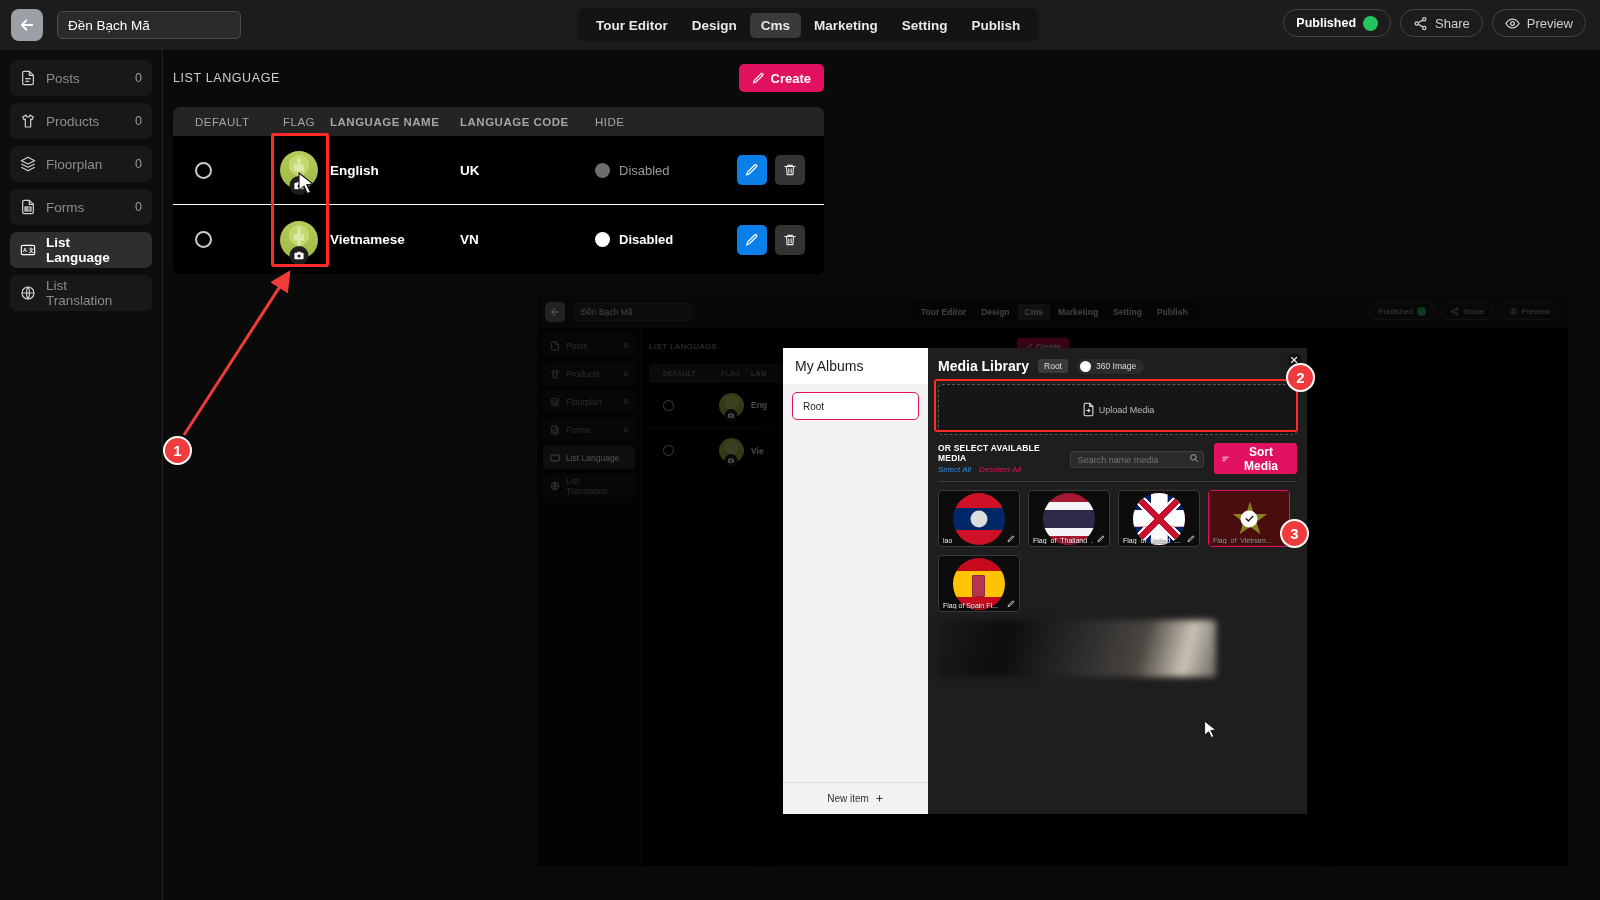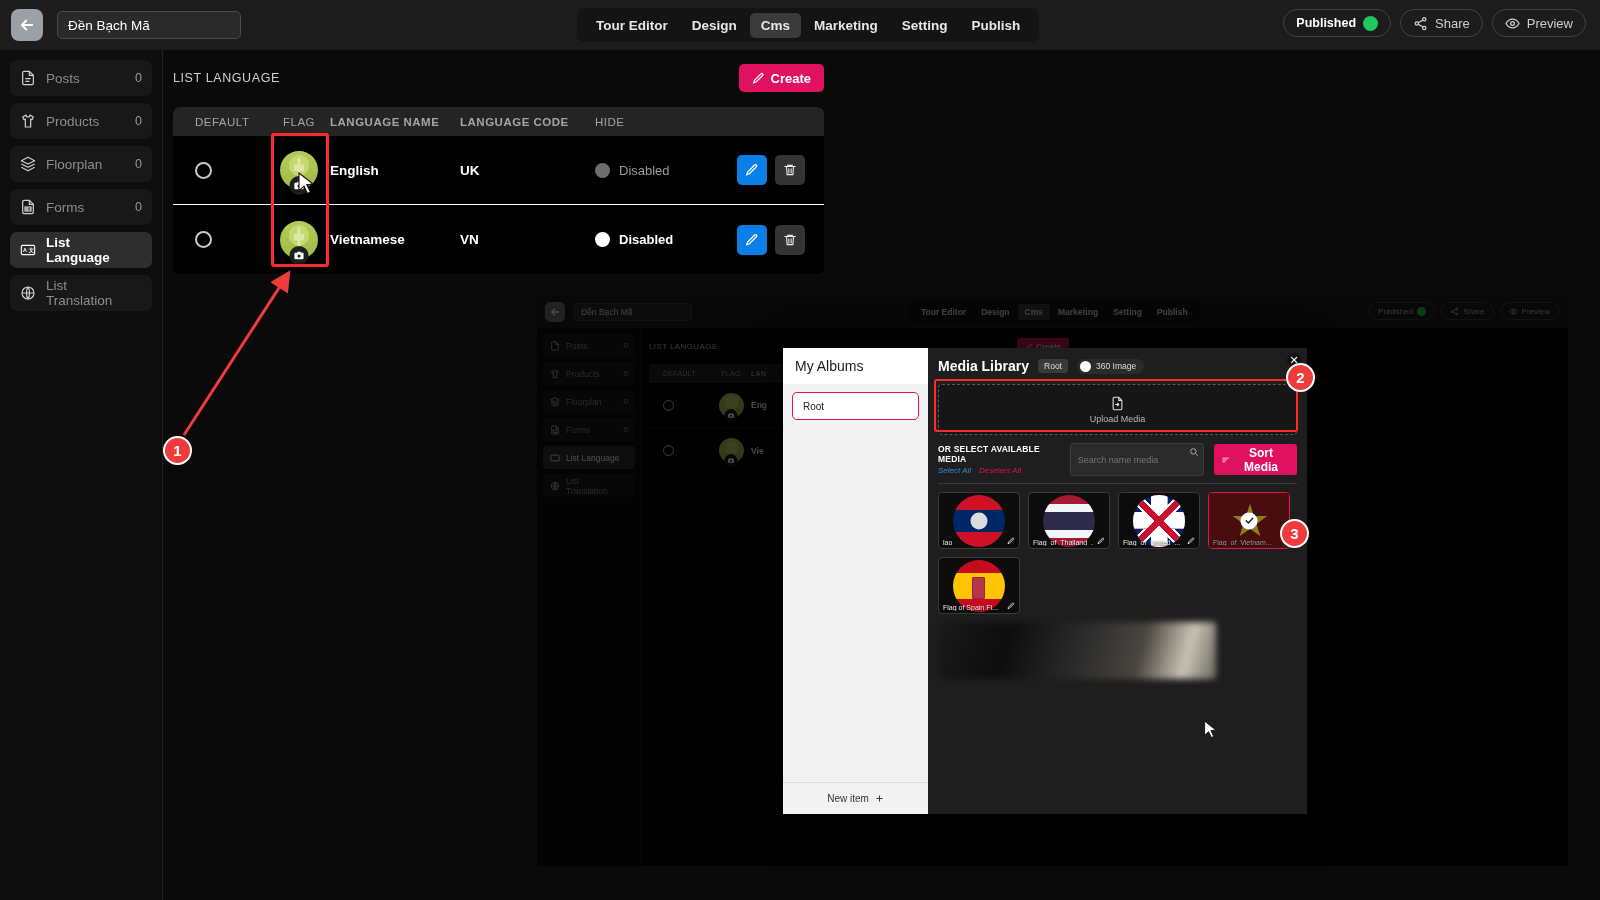--- a/index.html
+++ b/index.html
@@ -196,38 +196,38 @@
   .img360 { display:flex; align-items:center; gap:5px; background:#2b2b2b; border-radius:10px; padding:2px 8px 2px 3px; cursor:pointer; }
   .img360 .knob { width:11px; height:11px; border-radius:50%; background:#fff; }
   .img360 span { color:#ddd; font-size:8.5px; }
   .close-x {
     position:absolute; right:6px; top:5px; width:14px; height:14px; border-radius:50%;
     background:#111; color:#fff; display:flex; align-items:center; justify-content:center;
     font-size:11px; cursor:pointer; z-index:5; line-height:1;
   }
   .upload-zone {
     margin:0 10px; height:51px; border:1.5px dashed #5a5a5a; border-radius:4px;
-    background:#161616; display:flex; flex-direction:column; align-items:center;
+    background:#161616; display:flex; flex-direction:row; align-items:center;
     justify-content:center; gap:3px; cursor:pointer;
   }
   .upload-zone svg { width:15px; height:15px; }
   .upload-zone span { color:#b9b9b9; font-size:9px; }
   .annot-box-up {
     position:absolute; left:934px; top:379px; width:364px; height:53px;
     border:2px solid #ff2b2b; border-radius:3px; z-index:55; pointer-events:none;
   }
   .sel-row { display:flex; align-items:center; padding:8px 10px 0 10px; gap:10px; }
   .sel-left { display:flex; flex-direction:column; gap:2px; }
   .sel-title { color:#fff; font-size:8.5px; font-weight:700; letter-spacing:.2px; }
   .sel-links { display:flex; gap:8px;font-style:italic; }
   .sel-links a { font-size:8px; text-decoration:none; cursor:pointer; }
   .link-sel { color:#2f8ce0; } .link-desel { color:#e0115f; }
   .search-wrap { margin-left:auto; position:relative; }
   .search-inp {
-    width:134px; height:33px; background:#2b2b2b; border:1px solid #3d3d3d; border-radius:3px;
+    width:134px; height:17px; background:#2b2b2b; border:1px solid #3d3d3d; border-radius:3px;
     color:#ccc; font-size:9px; padding:0 34px 0 7px; outline:none; font-family:"Liberation Sans", sans-serif;
   }
   .search-wrap svg { position:absolute; right:5px; top:4px; width:10px; height:10px; }
   .sort-btn {
     background:#e0115f; color:#fff; border:none; border-radius:3px; height:31px;
     padding:8px 8px; font-size:12px; font-weight:600; cursor:pointer; display:flex;
     align-items:center; gap:4px; font-family:"Liberation Sans", sans-serif;
   }
   .sort-btn svg { width:8px; height:8px; }
   .grid-divider { margin:7px 10px 0 10px; height:1px; background:#3a3a3a; }

